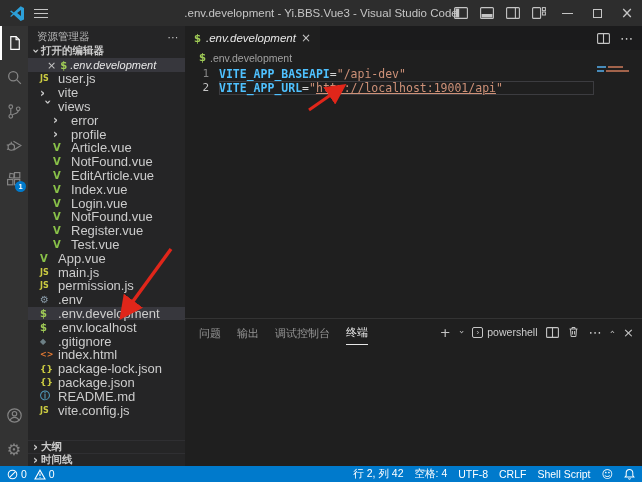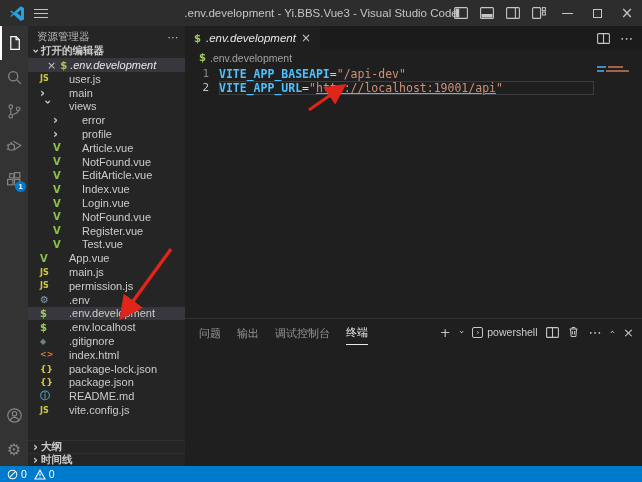--- a/index.html
+++ b/index.html
@@ -38,21 +38,21 @@
   .sb-section { height:14px; display:flex; align-items:center; font-weight:bold; font-size:10.5px; color:#cccccc; padding-left:2px; }
   .chev { display:inline-block; width:11px; text-align:center; font-size:12px; line-height:10px; color:#cccccc; font-family:"DejaVu Sans",sans-serif; flex:0 0 auto; }
   .chev.exp { transform:rotate(90deg); }
   .oe-item { height:14px; display:flex; align-items:center; padding-left:19px; background:#37373d; }
   .oe-close { color:#c5c5c5; font-size:11px; margin-right:4px; font-family:"DejaVu Sans",sans-serif; }
   .oe-label { font-style:italic; color:#e7e7e7; font-size:11px; margin-left:3px; }
   .file-tree { flex:0 0 auto; }
   .tree-row { height:13.8px; display:flex; align-items:center; }
   .tree-row.selected { background:#37373d; }
   .tree-icon { width:15px; flex:0 0 auto; text-align:left; font-weight:bold; font-family:"DejaVu Sans",sans-serif; }
-  .tree-label { margin-left:14px; color:#cccccc; font-size:11px; white-space:nowrap; }
+  .tree-label { margin-left:3px; color:#cccccc; font-size:13px; white-space:nowrap; }
   .sb-bottom { margin-top:auto; }
   .sb-foot { height:13px; display:flex; align-items:center; border-top:1px solid #2f2f32; font-weight:bold; font-size:10.5px; color:#cccccc; padding-left:2px; }
 
   
   .editorcol { flex:1 1 auto; display:flex; flex-direction:column; min-width:0; }
   .tabbar { height:24px; background:#1b1b1c; display:flex; align-items:stretch; flex:0 0 auto; }
   .tab { background:#1f1f1f; display:flex; align-items:center; padding:0 9px; gap:5px; }
   .tab-label { font-style:italic; color:#e8e8e8; font-size:11.5px; }
   .tab-close { color:#c5c5c5; font-size:12px; font-family:"DejaVu Sans",sans-serif; }
   .env-glyph { color:#9fca56; font-weight:bold; font-size:10px; font-family:"DejaVu Sans",sans-serif; }
@@ -212,21 +212,21 @@
         <span class="env-glyph">$</span>
         <span class="oe-label">.env.development</span>
       </div>
       <div class="file-tree">
           <div class="tree-row" style="padding-left: 12px;">
             <span class="tree-icon" style="color: rgb(203, 203, 65); font-size: 8px;">JS</span>
             <span class="tree-label">user.js</span>
           </div>
           <div class="tree-row" style="padding-left: 12px;">
             <span class="tree-icon" style="color: rgb(204, 204, 204); font-size: 12px;">›</span>
-            <span class="tree-label">main</span>
+            <span class="tree-label">vite</span>
           </div>
           <div class="tree-row" style="padding-left: 12px;">
             <span class="tree-icon" style="color: rgb(204, 204, 204); font-size: 12px; transform: rotate(90deg);">›</span>
             <span class="tree-label">views</span>
           </div>
           <div class="tree-row" style="padding-left: 25px;">
             <span class="tree-icon" style="color: rgb(204, 204, 204); font-size: 12px;">›</span>
             <span class="tree-label">error</span>
           </div>
           <div class="tree-row" style="padding-left: 25px;">
@@ -414,20 +414,34 @@
       <span>0</span>
       <span class="st-ico" style="margin-left:4px">
         <svg width="12" height="11" viewBox="0 0 12 11" fill="none" stroke="#ffffff" stroke-width="1.1">
             <path d="M6 1.2 11 10H1z"></path>
             <line x1="6" y1="4.5" x2="6" y2="7"></line>
             <line x1="6" y1="8.3" x2="6" y2="8.9"></line>
           </svg>
       </span>
       <span>0</span>
     </div>
+    <div class="st-right">
+      <span>行 2, 列 42</span>
+      <span>空格: 4</span>
+      <span>UTF-8</span>
+      <span>CRLF</span>
+      <span>Shell Script</span>
+      <span class="smiley">☺</span>
+      <span class="st-ico">
+        <svg width="11" height="12" viewBox="0 0 12 13" fill="none" stroke="#ffffff" stroke-width="1.1">
+            <path d="M6 1.5a3.6 3.6 0 0 0-3.6 3.6v3L1.2 9.8h9.6L9.6 8.1v-3A3.6 3.6 0 0 0 6 1.5z"></path>
+            <path d="M4.8 11.3a1.3 1.3 0 0 0 2.4 0"></path>
+          </svg>
+      </span>
+    </div>
   </div>
 
   <svg class="arrows" width="642" height="482">
     <defs>
       <marker id="ah" markerWidth="7" markerHeight="7" refX="5.2" refY="3.5" orient="auto">
         <path d="M0 0 L7 3.5 L0 7 Z" fill="#e0261a"></path>
       </marker>
     </defs>
     <line x1="171" y1="249" x2="123" y2="315" stroke="#e0261a" stroke-width="3.4" marker-end="url(#ah)"></line>
     <line x1="309" y1="110" x2="342" y2="87" stroke="#e0261a" stroke-width="3" marker-end="url(#ah)"></line>

